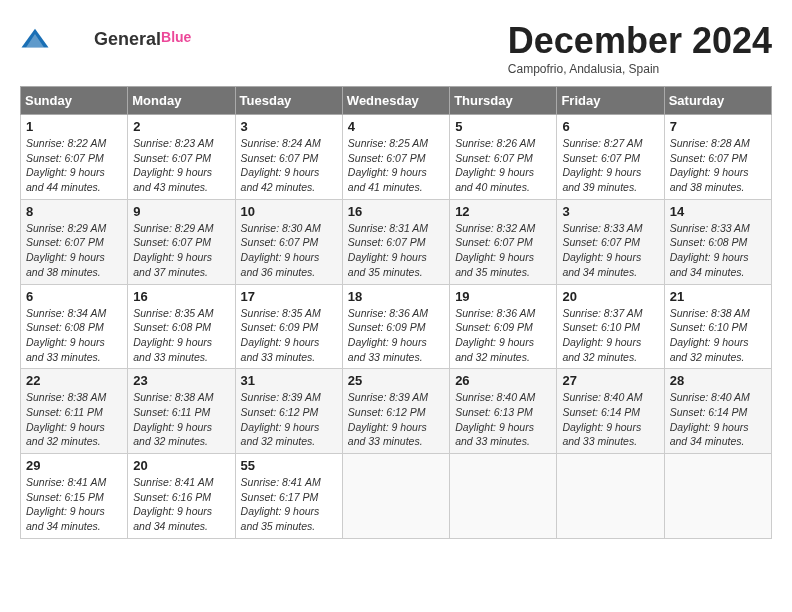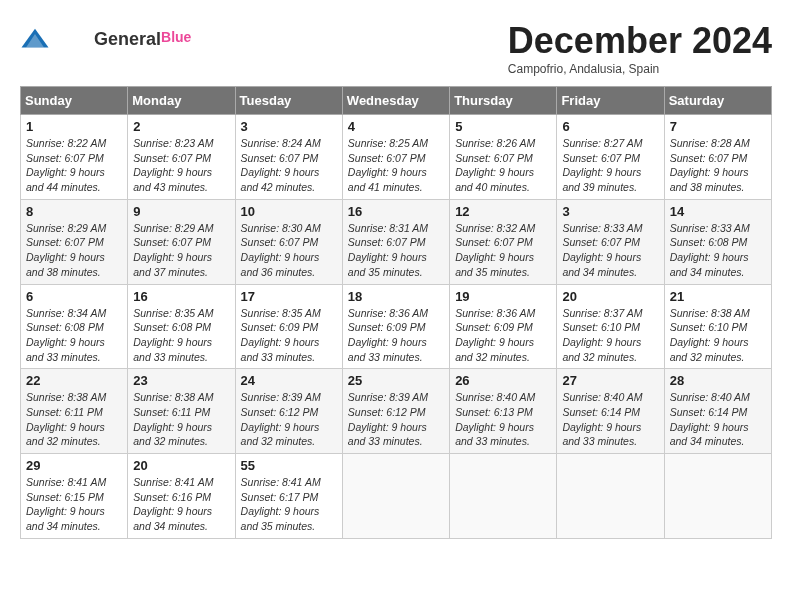--- a/index.html
+++ b/index.html
@@ -220,21 +220,21 @@
       <tr>
         <td>
           <span class="day-num">22</span>
           <div class="day-info">Sunrise: 8:38 AM<br>Sunset: 6:11 PM<br>Daylight: 9 hours and 32 minutes.</div>
         </td>
         <td>
           <span class="day-num">23</span>
           <div class="day-info">Sunrise: 8:38 AM<br>Sunset: 6:11 PM<br>Daylight: 9 hours and 32 minutes.</div>
         </td>
         <td>
-          <span class="day-num">24</span>
+          <span class="day-num">31</span>
           <div class="day-info">Sunrise: 8:39 AM<br>Sunset: 6:12 PM<br>Daylight: 9 hours and 32 minutes.</div>
         </td>
         <td>
           <span class="day-num">25</span>
           <div class="day-info">Sunrise: 8:39 AM<br>Sunset: 6:12 PM<br>Daylight: 9 hours and 33 minutes.</div>
         </td>
         <td>
           <span class="day-num">26</span>
           <div class="day-info">Sunrise: 8:40 AM<br>Sunset: 6:13 PM<br>Daylight: 9 hours and 33 minutes.</div>
         </td>

